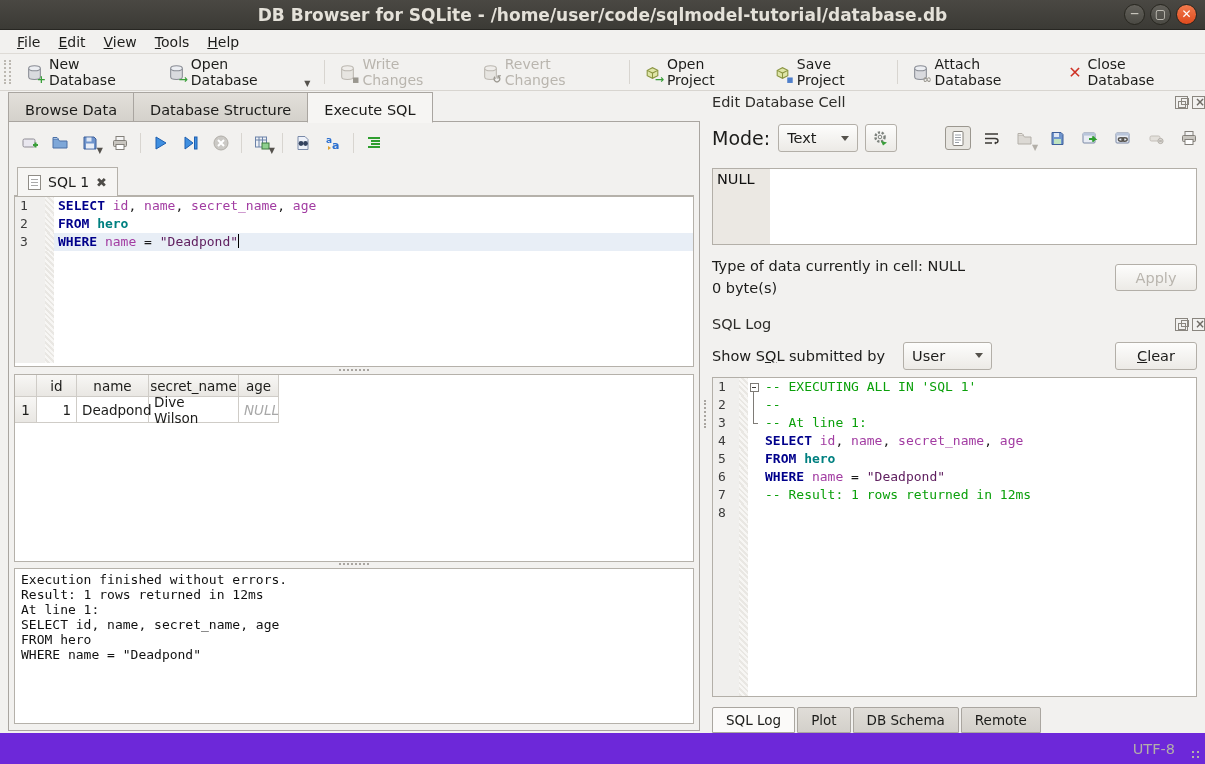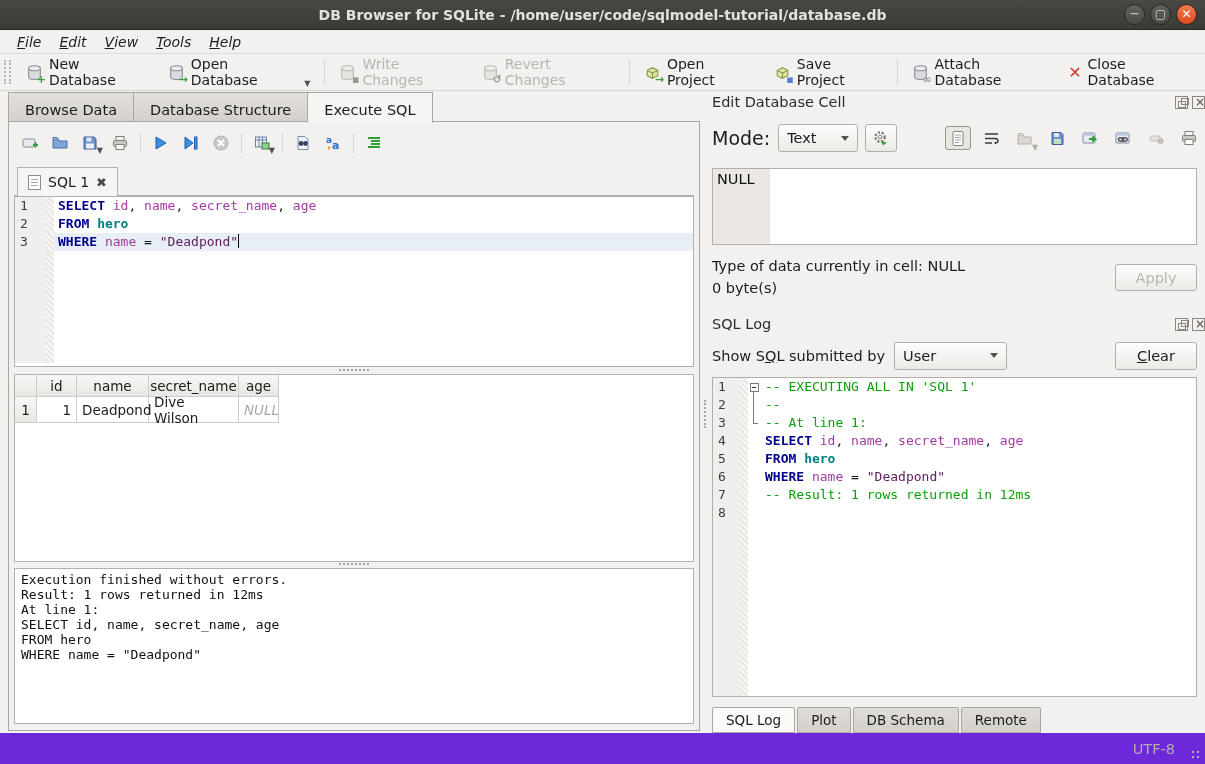--- a/index.html
+++ b/index.html
@@ -3,32 +3,32 @@
 <meta charset="utf-8">
 <style>
   * { margin:0; padding:0; box-sizing:border-box; }
   html,body { width:1205px; height:764px; overflow:hidden; }
   body { position:relative; background:#f2f1ef; font-family:"DejaVu Sans",sans-serif; font-size:14px; color:#1c1c1a; }
 
   
   .titlebar { position:absolute; left:0; top:0; width:1205px; height:30px;
     background:linear-gradient(#4a4843,#3b3a35); border-bottom:1px solid #272622;
     display:flex; align-items:center; justify-content:center; }
-  .titlebar .title { color:#e4e1d9; font-weight:bold; font-size:14px; }
+  .titlebar .title { color:#e4e1d9; font-weight:bold; font-size:17px; }
   .win-controls { position:absolute; right:8px; top:4px; display:flex; gap:5px; }
   .win-btn { width:21px; height:21px; border-radius:50%; border:1px solid #27261f;
     background:linear-gradient(#62605a,#4b4a44); color:#d9d6cd; font-size:12px;
     display:flex; align-items:center; justify-content:center; line-height:1; cursor:default; }
   .win-btn.close { background:linear-gradient(#f17a4d,#df4b1e); color:#fff; }
   .win-btn span { transform:translateY(-1px); }
 
   
   .menubar { position:absolute; left:0; top:30px; width:1205px; height:24px;
     background:#f2f1ef; border-bottom:1px solid #dedbd6; display:flex; align-items:center; padding-left:8px; }
-  .menu-item { padding:2px 9px; font-size:14px;font-style:italic; }
+  .menu-item { padding:2px 9px; font-size:14px; }
   .menu-item::first-letter { text-decoration:underline; }
 
   
   .toolbar { position:absolute; left:0; top:54px; width:1205px; height:37px;
     background:#f2f1ef; border-bottom:1px solid #d8d5d0; display:flex; align-items:center; padding-left:4px; }
   .drag-handle { width:7px; height:24px; margin-right:6px;
     border-left:2px dotted #bcb8b1; border-right:2px dotted #bcb8b1; }
   .tb-btn { display:flex; align-items:center; gap:6px; padding:5px 9px; font-size:14px; border-radius:3px; }
   .tb-btn.disabled { color:#b9b5ae; }
   .tb-sep { width:1px; height:24px; background:#d8d5d0; margin:0 5px; }
@@ -505,21 +505,21 @@
 <div class="dock-header" style="top:314px">
   <span>SQL Log</span>
   <span class="dock-btns">
     <span class="dock-btn float"><span></span></span>
     <span class="dock-btn closex"><span></span></span>
   </span>
 </div>
 
 <div class="filter-row">
   <span style="font-size:14.5px"><span>Show S</span><span class="mn">Q</span><span>L submitted by</span></span>
-  <div class="combo" style="width:113px;margin-left:9px">
+  <div class="combo" style="width:89px;margin-left:18px">
     <span>User</span>
     <span class="arrow"></span>
   </div>
   <div class="btn" style="width:82px;margin-left:auto">
     <span><span class="mn">C</span><span>lear</span></span>
   </div>
 </div>
 
 <div class="log editor-font">
   <div class="code-row">

